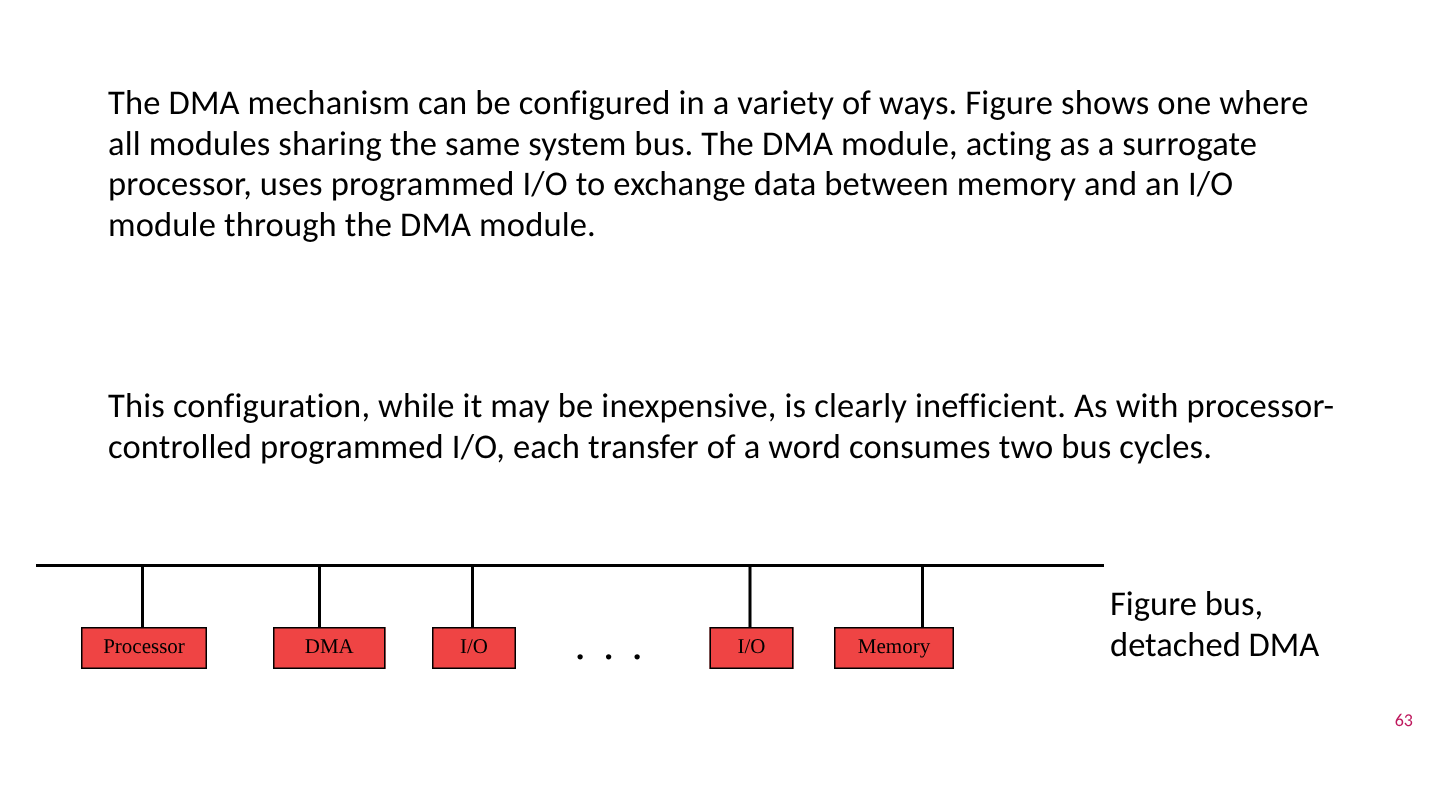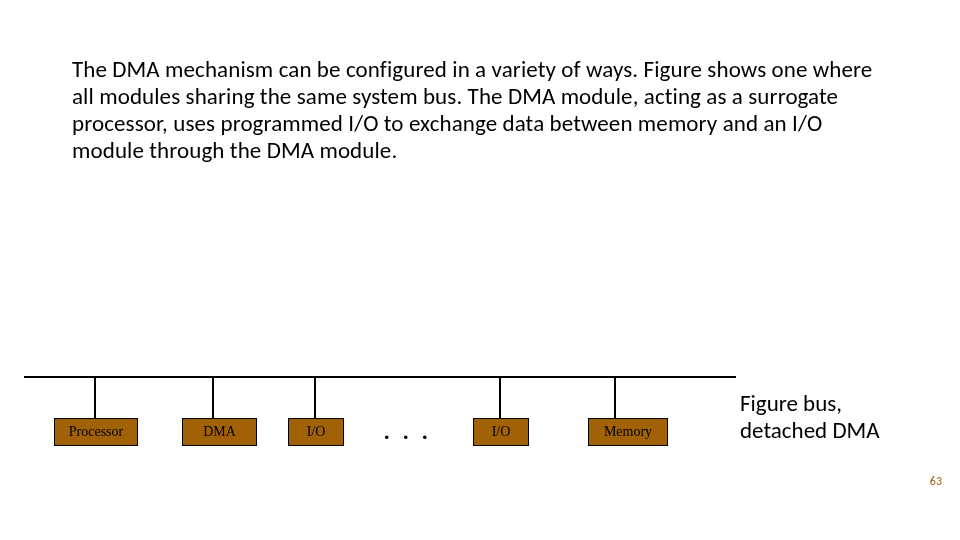--- a/index.html
+++ b/index.html
@@ -33,21 +33,21 @@
     top: 390px;
     width: 180px;
     font-size: 23px;
     line-height: 1.18;
   }
   .pagenum {
     position: absolute;
     right: 18px;
     bottom: 52px;
     font-size: 12px;
-    color: #a16207;
+    color: #be185d;
   }
 
   
   .diagram {
     position: absolute;
     left: 24px;
     top: 376px;
     width: 712px;
     height: 120px;
   }
@@ -65,21 +65,21 @@
     width: 2px;
     height: 40px;
     background: #000;
   }
   .box3d {
     position: absolute;
     top: 42px;
   }
   .box-face {
     position: relative;
-    background: #a16207;
+    background: #ef4444;
     border: 1.5px solid #000;
     font-family: "Times New Roman", Times, serif;
     font-size: 14px;
     display: flex;
     align-items: center;
     justify-content: center;
     height: 28px;
     box-sizing: border-box;
   }
   .box-shadow {
@@ -105,20 +105,21 @@
     letter-spacing: 4px;
   }
 </style>
 </head>
 <body>
 
 <div class="slide">
 
   <div class="para para1">The DMA mechanism can be configured in a variety of ways. Figure shows one where all modules sharing the same system bus. The DMA module, acting as a surrogate processor, uses programmed I/O to exchange data between memory and an I/O module through the DMA module.</div>
 
+  <div class="para para2">This configuration, while it may be inexpensive, is clearly inefficient. As with processor-controlled programmed I/O, each transfer of a word consumes two bus cycles.</div>
 
   <div class="diagram">
     <div class="bus"></div>
 
     <div class="drop" style="left:70px"></div>
     <div class="box3d" style="left:30px">
       <div class="box-shadow"></div>
       <div class="box-face" style="width:84px">Processor</div>
     </div>
 
@@ -136,21 +137,21 @@
 
     <div class="dots" style="left:360px">. . .</div>
 
     <div class="drop" style="left:475px"></div>
     <div class="box3d" style="left:449px">
       <div class="box-shadow"></div>
       <div class="box-face" style="width:56px">I/O</div>
     </div>
 
     <div class="drop" style="left:590px"></div>
-    <div class="box3d" style="left:564px">
+    <div class="box3d" style="left:532px">
       <div class="box-shadow"></div>
       <div class="box-face" style="width:80px">Memory</div>
     </div>
   </div>
 
   <div class="caption">Figure bus, detached DMA</div>
 
   <div class="pagenum">63</div>
 
 </div>

